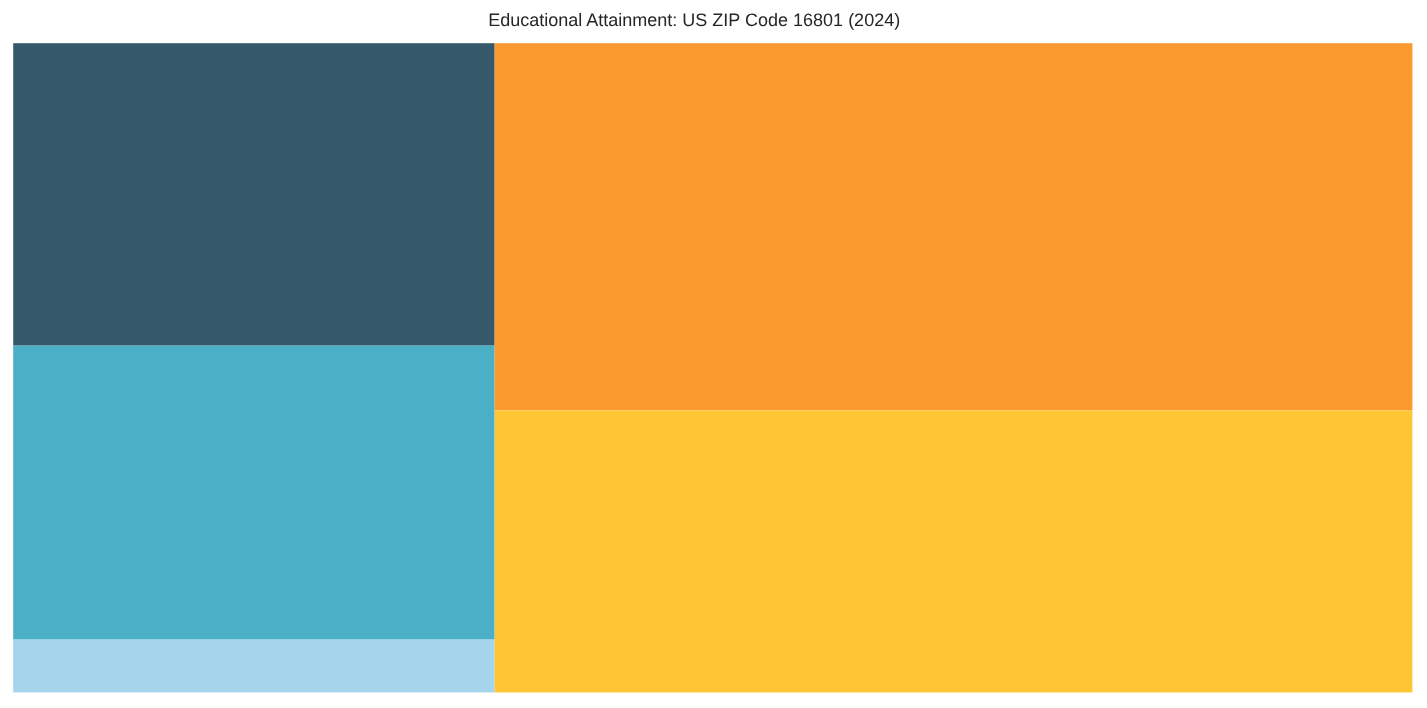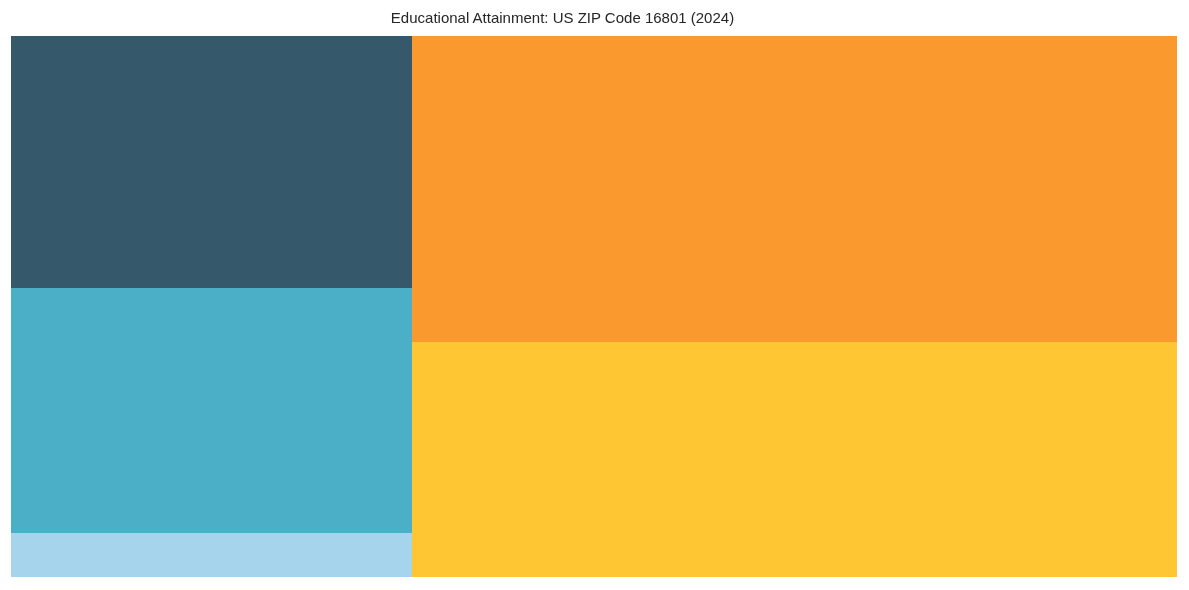--- a/index.html
+++ b/index.html
@@ -15,21 +15,21 @@
     overflow: hidden;
   }
   #figure {
     position: relative;
     width: 1189px;
     height: 590px;
     background: #ffffff;
   }
   #chart-title {
     position: absolute;
-    left: 0;
+    left: 16px;
     top: 8px;
     width: 1125px;
     text-align: center;
     font-size: 15px;
     line-height: 19px;
     color: #262626;
     font-weight: normal;
     white-space: nowrap;
   }
   #treemap {

